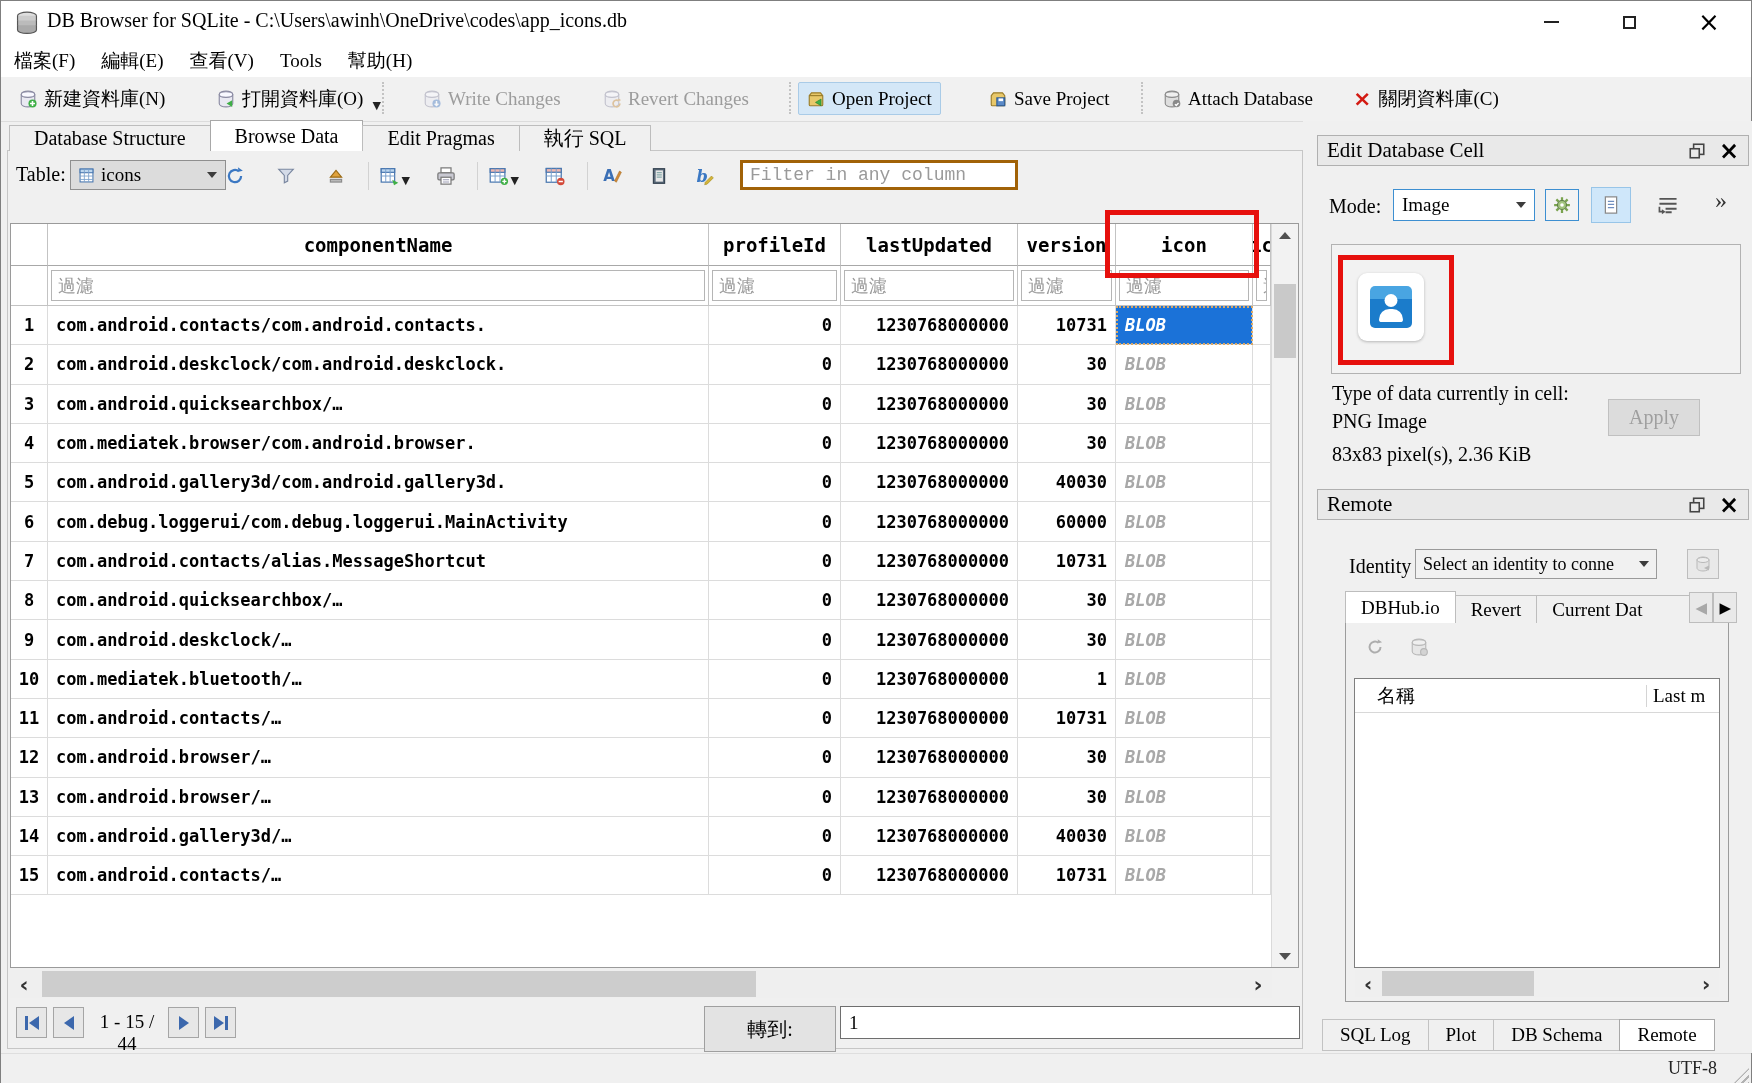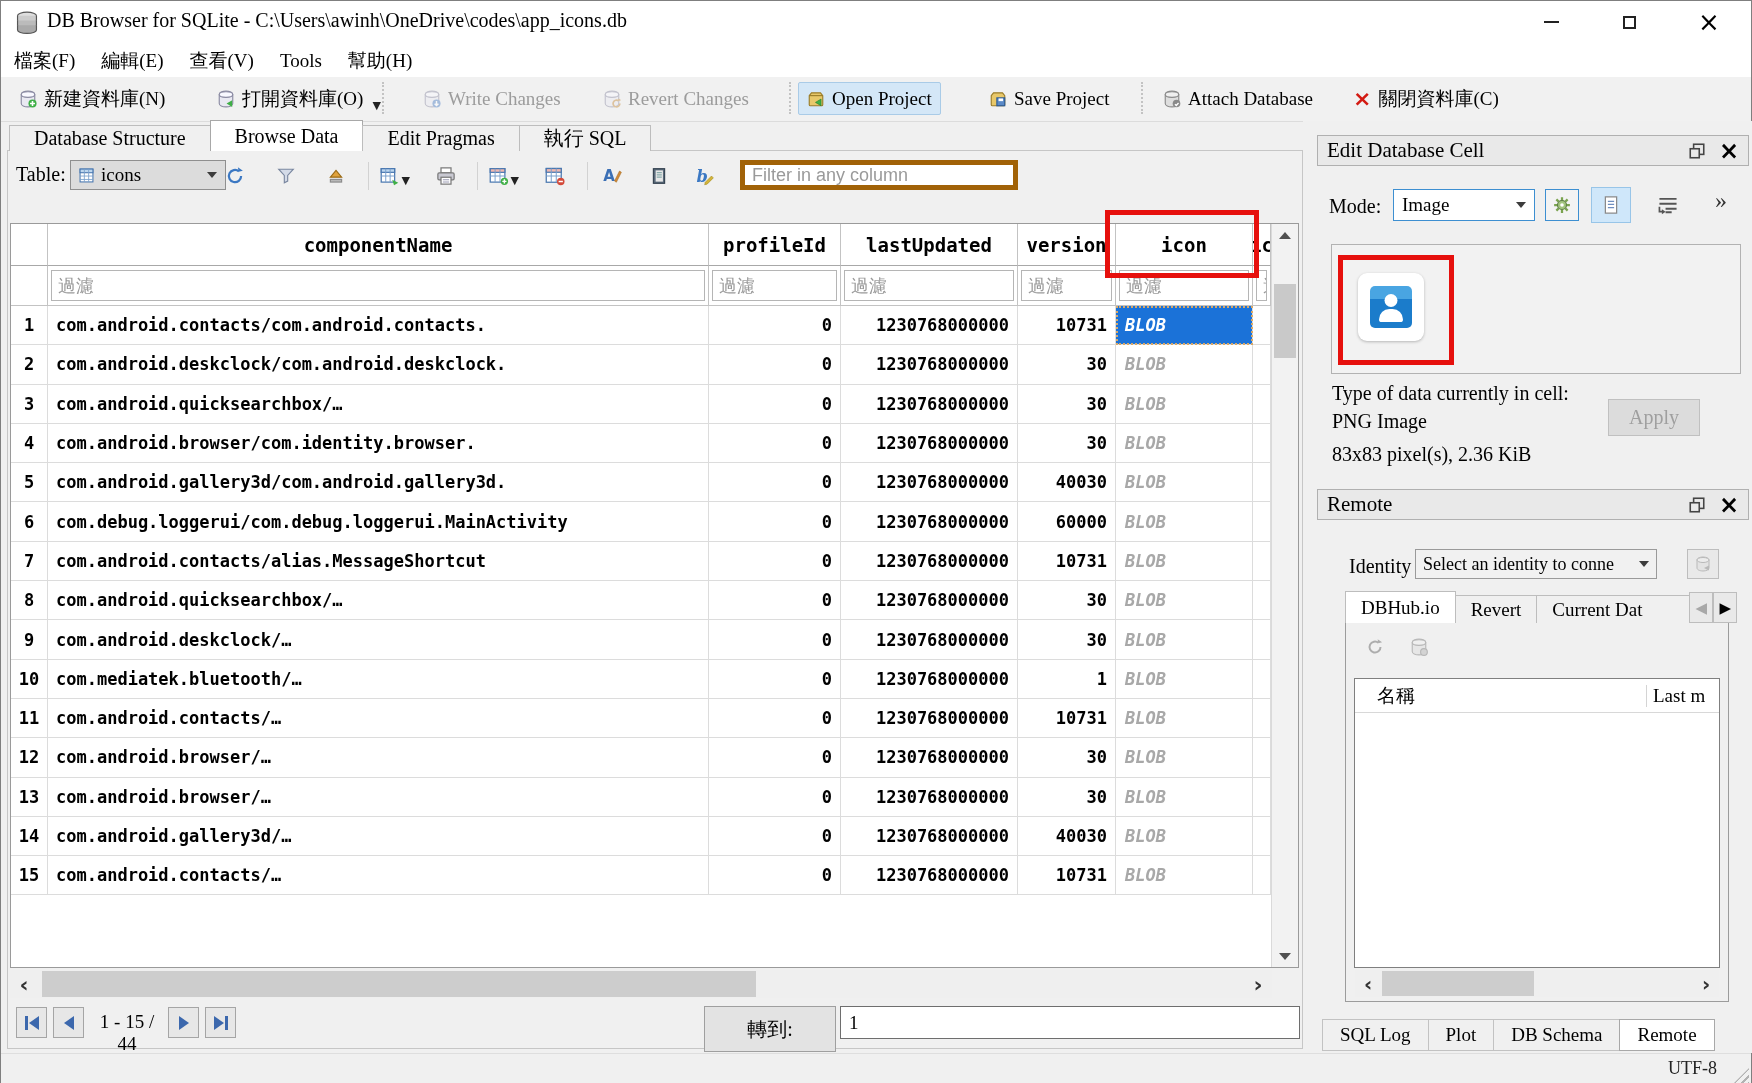--- a/index.html
+++ b/index.html
@@ -33,21 +33,21 @@
   #maintabs{position:absolute;left:8px;top:120px;height:30px;display:flex;align-items:flex-end;z-index:3;}
   .tab{height:25px;line-height:25px;padding:0 24px;font-size:20px;background:#f0f0f0;border:1px solid #bdbdbd;border-bottom:none;margin-right:-1px;}
   .tab.active{background:#fff;height:30px;line-height:30px;border-color:#a8a8a8;}
   
   #main-frame{position:absolute;left:6px;top:149px;width:1296px;height:899px;background:#f0f0f0;border:1px solid #c6c6c6;box-sizing:border-box;}
   #table-label{position:absolute;left:8px;top:12px;font-size:20px;}
   #table-combo{position:absolute;left:62px;top:9px;width:156px;height:30px;background:#dcdcdc;border:1px solid #8f8f8f;box-sizing:border-box;display:flex;align-items:center;padding:0 8px;gap:7px;font-size:19px;}
   .caret{width:0;height:0;border-left:5px solid transparent;border-right:5px solid transparent;border-top:6px solid #3c3c3c;margin-left:auto;}
   .ibtn{position:absolute;top:11px;width:30px;height:28px;display:flex;align-items:center;justify-content:center;}
   .csep{position:absolute;top:11px;height:28px;border-left:1px solid #d2d2d2;}
-  #filter-input{position:absolute;left:732px;top:9px;width:278px;height:30px;border:5px solid #a16207;box-sizing:border-box;font-size:18px;padding:0 7px;font-family:Liberation Sans, sans-serif;color:#444;}
+  #filter-input{position:absolute;left:732px;top:9px;width:278px;height:30px;border:3px solid #a16207;box-sizing:border-box;font-size:18px;padding:0 7px;font-family:Liberation Mono, monospace;color:#444;}
   #filter-input::placeholder{color:#9a9a9a;}
   
   #grid{position:absolute;left:2px;top:72px;width:1289px;height:745px;border:1px solid #9a9a9a;background:#fff;box-sizing:border-box;overflow:hidden;}
   .c0{width:37px}.c1{width:661px}.c2{width:132px}.c3{width:177px}.c4{width:98px}.c5{width:137px}.c6{width:18px}
   .ghead{display:flex;height:42px;background:#fff;}
   .hcell{font-family:"DejaVu Sans Mono",monospace;font-weight:700;font-size:19px;display:flex;align-items:center;justify-content:center;border-right:1px solid #c3c3c3;border-bottom:1px solid #a8a8a8;box-sizing:border-box;overflow:hidden;white-space:nowrap;}
   .gfilter{display:flex;height:40px;background:#fff;}
   .fcell{border-right:1px solid #c3c3c3;border-bottom:1px solid #c3c3c3;box-sizing:border-box;padding:4px 3px;overflow:hidden;}
   .fbox{height:31px;border:1px solid #b5b5b5;background:#fff;display:flex;align-items:center;padding-left:6px;color:#9a9a9a;font-size:18px;box-sizing:border-box;overflow:hidden;white-space:nowrap;}
   .grow{display:flex;height:39.3px;background:#fff;}
@@ -383,21 +383,21 @@
             <div class="dcell c0 num">3</div>
             <div class="dcell c1 tleft">com.android.quicksearchbox/…</div>
             <div class="dcell c2 tright">0</div>
             <div class="dcell c3 tright">1230768000000</div>
             <div class="dcell c4 tright">30</div>
             <div class="dcell c5 blob">BLOB</div>
             <div class="dcell c6"></div>
           </div>
           <div class="grow">
             <div class="dcell c0 num">4</div>
-            <div class="dcell c1 tleft">com.android.browser/com.identity.browser.</div>
+            <div class="dcell c1 tleft">com.mediatek.browser/com.android.browser.</div>
             <div class="dcell c2 tright">0</div>
             <div class="dcell c3 tright">1230768000000</div>
             <div class="dcell c4 tright">30</div>
             <div class="dcell c5 blob">BLOB</div>
             <div class="dcell c6"></div>
           </div>
           <div class="grow">
             <div class="dcell c0 num">5</div>
             <div class="dcell c1 tleft">com.android.gallery3d/com.android.gallery3d.</div>
             <div class="dcell c2 tright">0</div>

